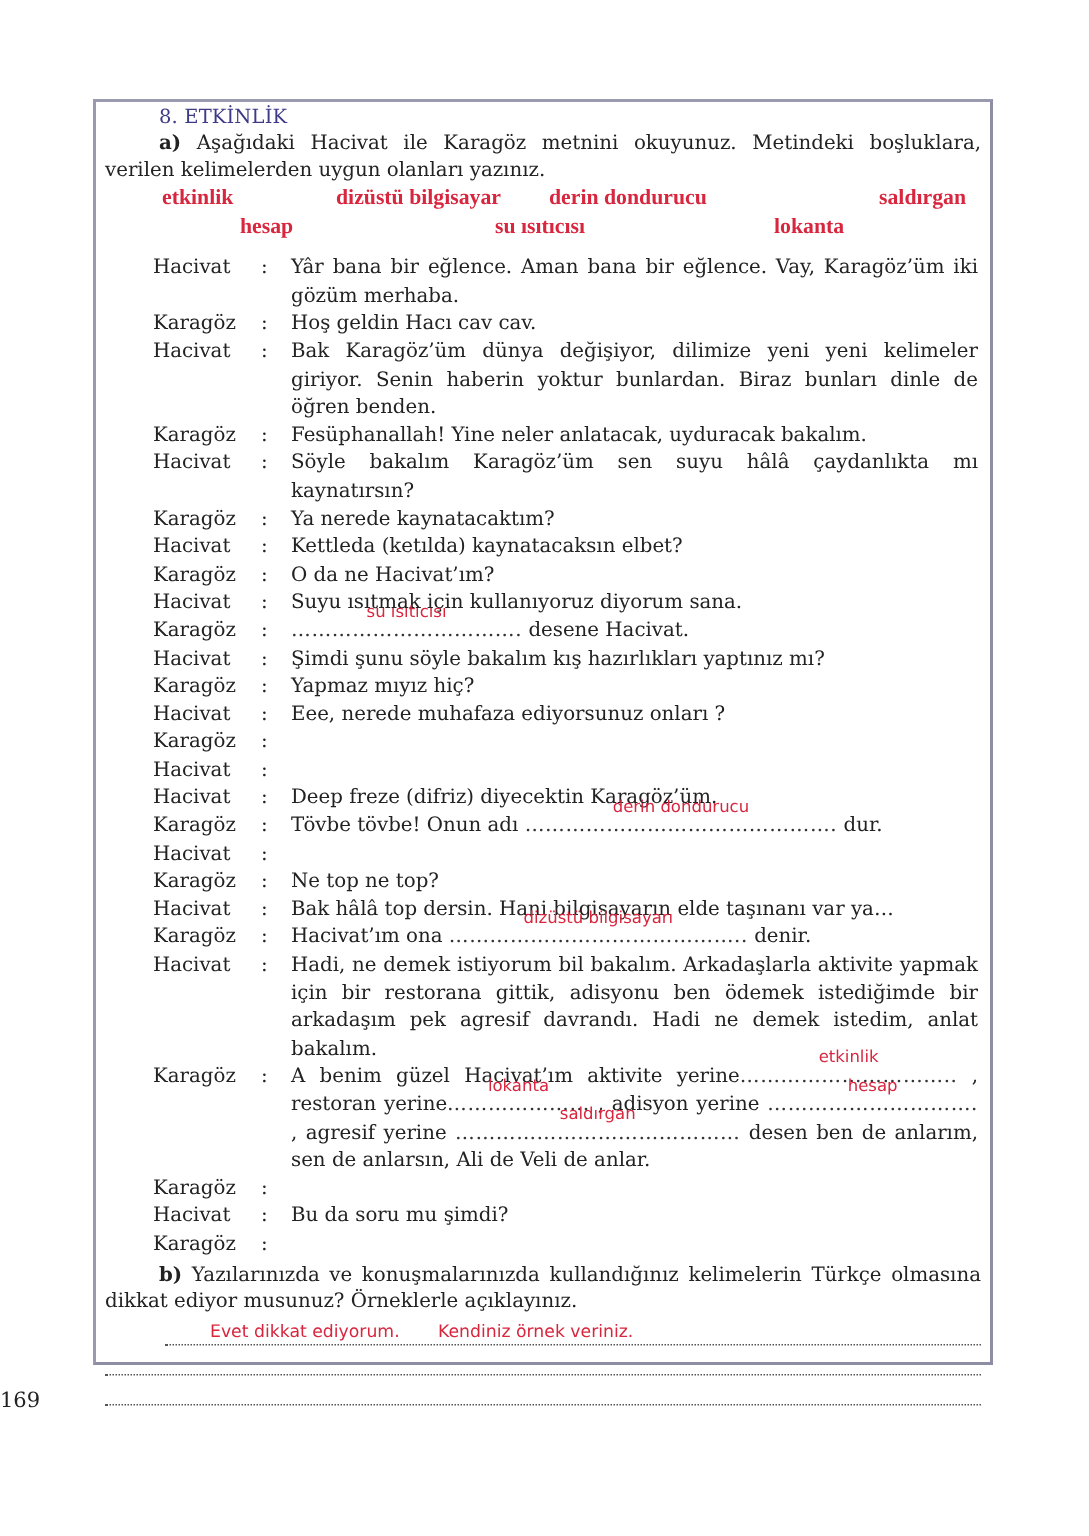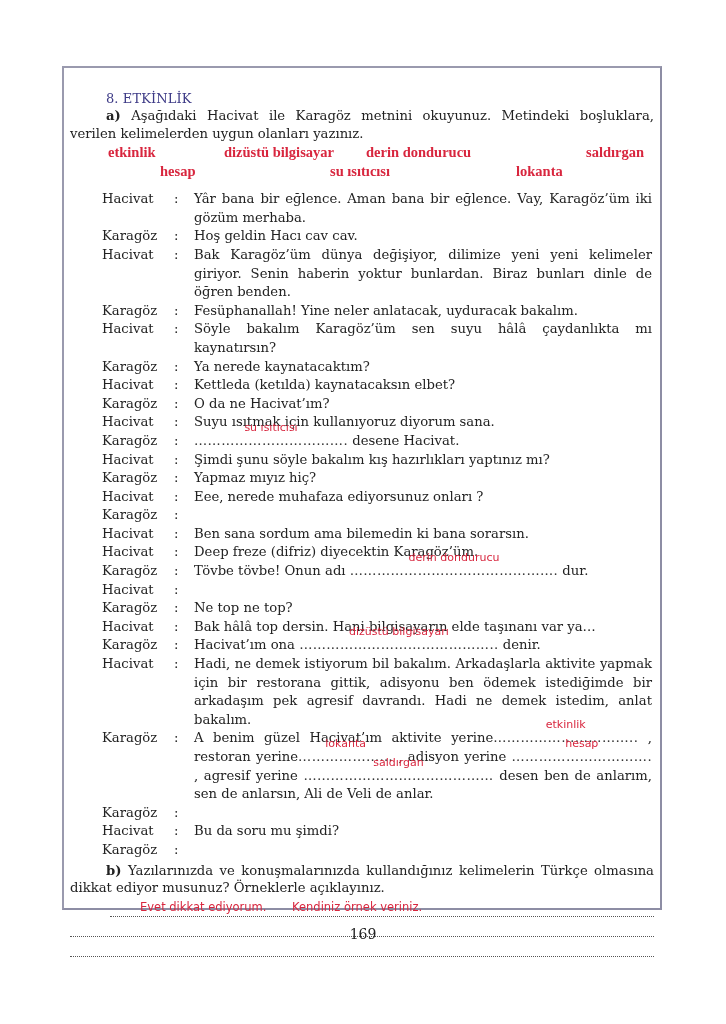--- a/index.html
+++ b/index.html
@@ -1,38 +1,38 @@
 <!DOCTYPE html>
 <html><head>
 <meta charset="utf-8">
 <style>
   html, body { margin: 0; padding: 0; background: #ffffff; }
   body { width: 726px; height: 1024px; position: relative; font-family: "DejaVu Serif", serif; color: #222; }
   .frame {
     position: absolute; left: 62px; top: 66px; width: 600px; height: 844px;
     border: 2px solid #9a9aae; box-sizing: border-box; border-right-color: #8d8da4; border-bottom-color: #8d8da4;
   }
-  .inner { position: absolute; left: 6px; top: 3px; right: 6px; margin-top: 20px; }
+  .inner { position: absolute; left: 6px; top: 3px; right: 6px; }
   .title { font-size: 13px; color: #3d3a86; padding-left: 36px; line-height: 16px; letter-spacing: 0.1px; }
   .para { font-size: 13.2px; line-height: 17.6px; text-align: justify; text-indent: 36px; }
   .para b { font-weight: bold; }
   .words { position: relative; height: 40px; font-family: "Liberation Serif", serif; font-weight: bold; color: #d8263e; font-size: 14.5px; }
   .words span { position: absolute; }
   .dialog { margin-top: 8px; font-size: 13.2px; line-height: 18.6px; }
   .row { display: flex; }
   .spk { width: 72px; padding-left: 32px; flex: none; }
   .colon { width: 20px; flex: none; text-align: left; }
   .txt { flex: 1; text-align: justify; padding-right: 2px; }
   .blank { position: relative; display: inline-block; }
   .ans { position: absolute; left: 0; right: 0; top: -10px; text-align: center; font-family: "DejaVu Sans", sans-serif; font-size: 11px; color: #d8263e; white-space: nowrap; line-height: 12px; }
   .dots { letter-spacing: 0.4px; color: #333; }
   .partb { margin-top: 2px; }
   .line { position: relative; height: 19px; border-bottom: 1px dotted #555; text-align: center; }
   .line .ans2 { position: absolute; bottom: 2px; font-family: "DejaVu Sans", sans-serif; font-size: 11.5px; color: #d8263e; white-space: nowrap; }
-  .pagenum { position: absolute; top: 926px; left: 0; width: 726px; text-align: center; font-size: 14px; font-family: "DejaVu Serif", serif; }
+  .pagenum { position: absolute; top: 926px; left: 0; width: 726px; text-align: left; font-size: 14px; font-family: "DejaVu Serif", serif; }
 </style>
 </head>
 <body>
 
 <div class="frame">
   <div class="inner">
     <div class="title">8. ETKİNLİK</div>
     <div class="para"><b>a)</b> <span>Aşağıdaki Hacivat ile Karagöz metnini okuyunuz. Metindeki boşluklara, verilen kelimelerden uygun olanları yazınız.</span></div>
 
     <div class="words">
@@ -111,21 +111,20 @@
           <div class="colon">:</div>
           <div class="txt">Eee, nerede muhafaza ediyorsunuz onları ?</div>
         </div>
         <div class="row">
           <div class="spk">Karagöz</div>
           <div class="colon">:</div>
         </div>
         <div class="row">
           <div class="spk">Hacivat</div>
           <div class="colon">:</div>
-          <div class="txt">Ben sana sordum ama bilemedin ki bana sorarsın.</div>
         </div>
         <div class="row">
           <div class="spk">Hacivat</div>
           <div class="colon">:</div>
           <div class="txt">Deep freze (difriz) diyecektin Karagöz’üm.</div>
         </div>
         <div class="row">
           <div class="spk">Karagöz</div>
           <div class="colon">:</div>
           <div class="txt"><span>Tövbe tövbe! Onun adı </span><span class="blank"><span class="dots">……………………………………….</span><span class="ans">derin dondurucu</span></span><span> dur.</span></div>

